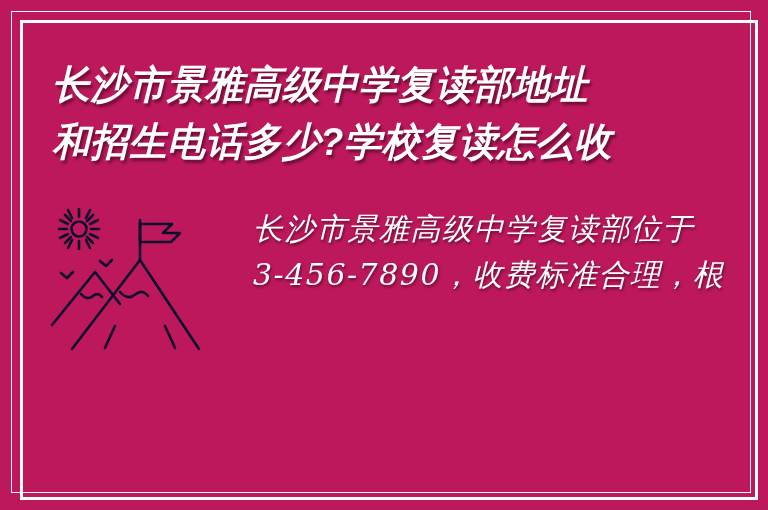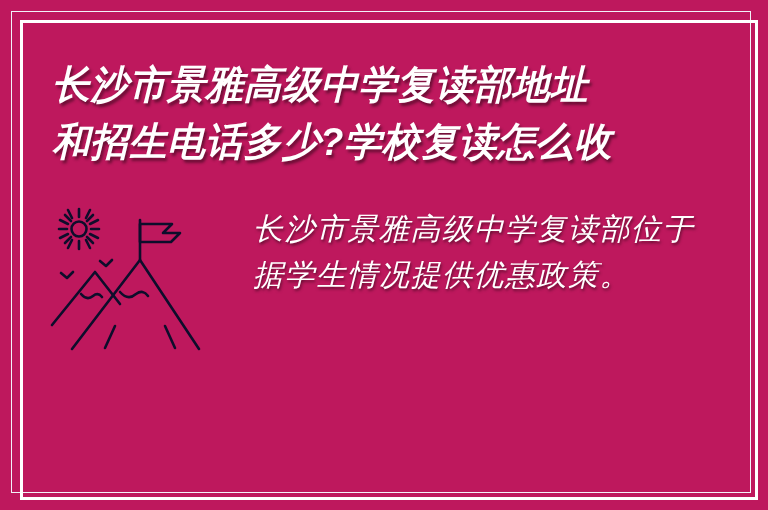--- a/index.html
+++ b/index.html
@@ -137,16 +137,16 @@
         <path d="M24 153 L92 64 L151 153"></path>
         <path d="M72 96 q8 9 16 2 q7 -5 12 2"></path>
         <line x1="57" y1="152" x2="67" y2="130"></line>
         <line x1="117" y1="130" x2="127" y2="152"></line>
       </g>
     </svg>
   </div>
 
   <div class="body-block">
     <div class="body-line">长沙市景雅高级中学复读部位于</div>
-    <div class="body-line">据学生情况提供优惠政策。</div>
+    <div class="body-line">3-456-7890，收费标准合理，根</div>
   </div>
 
 </div>
 
 </body></html>

